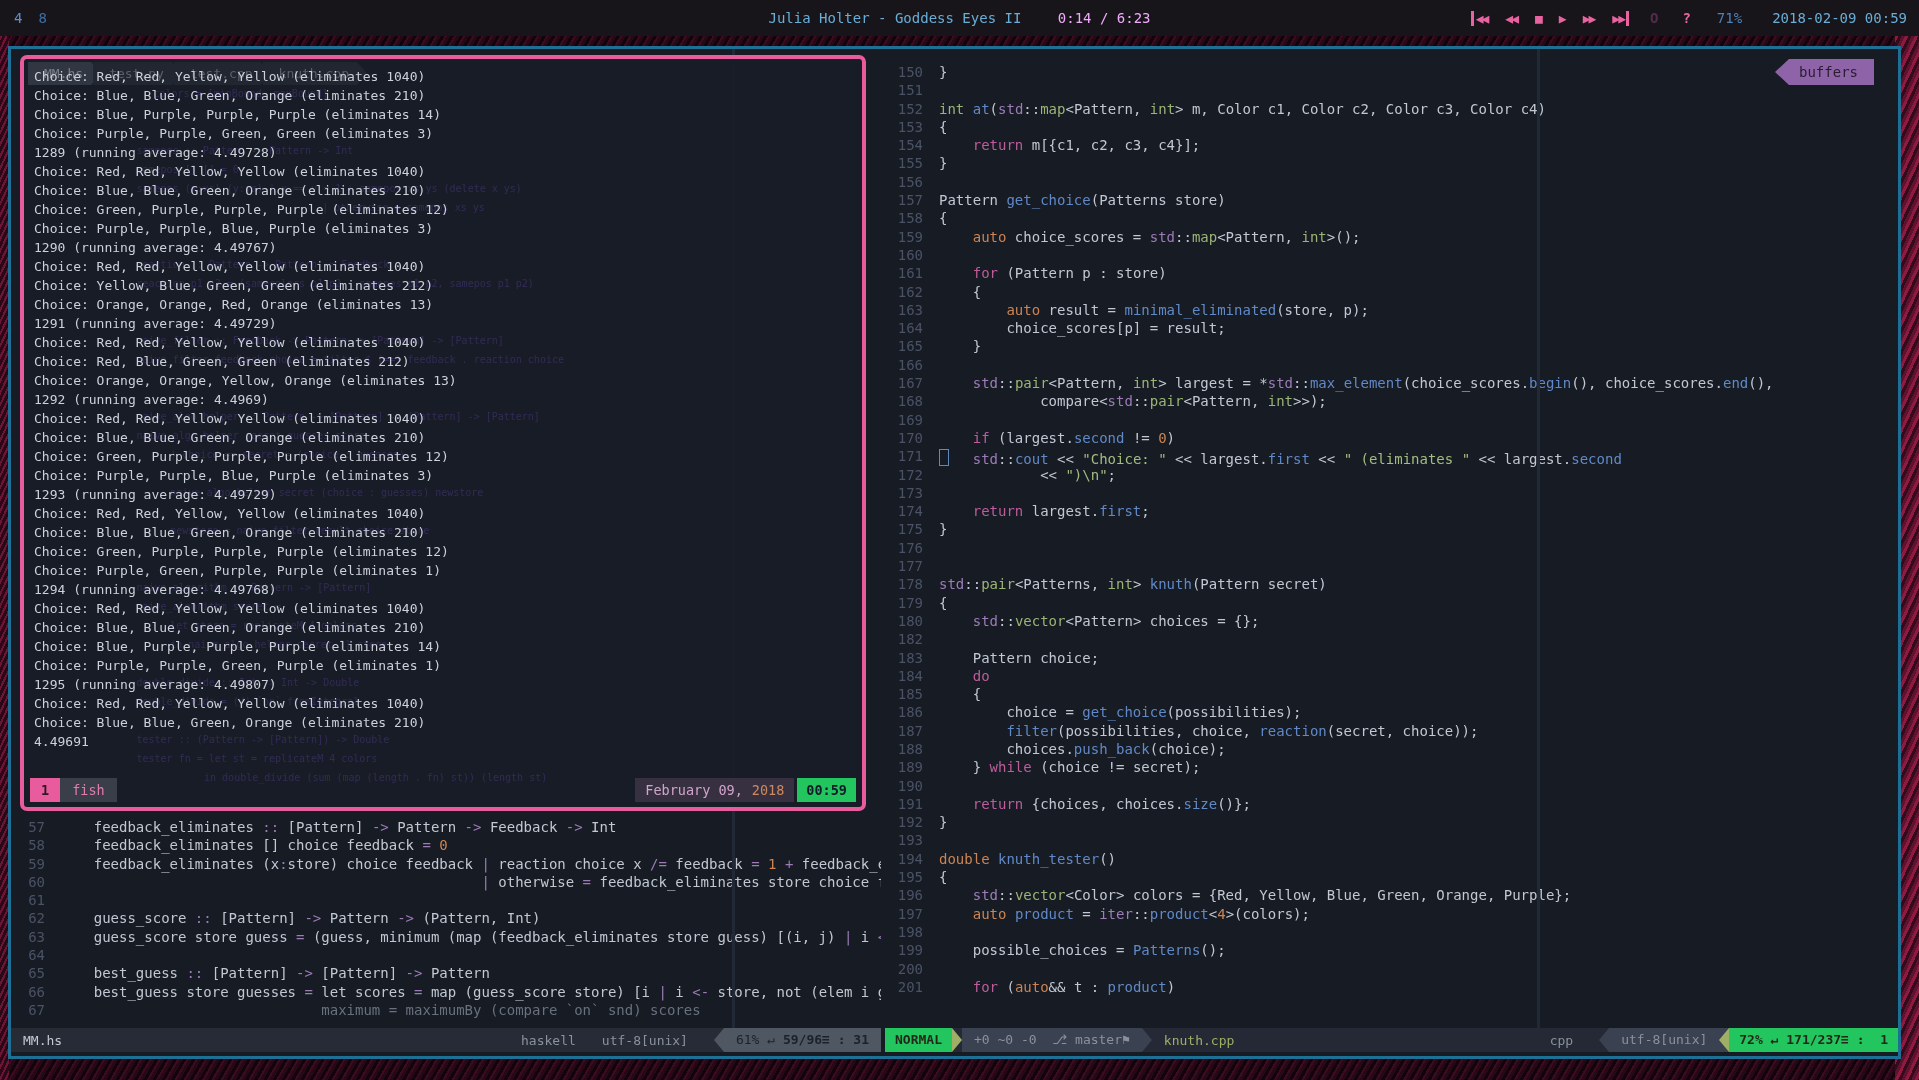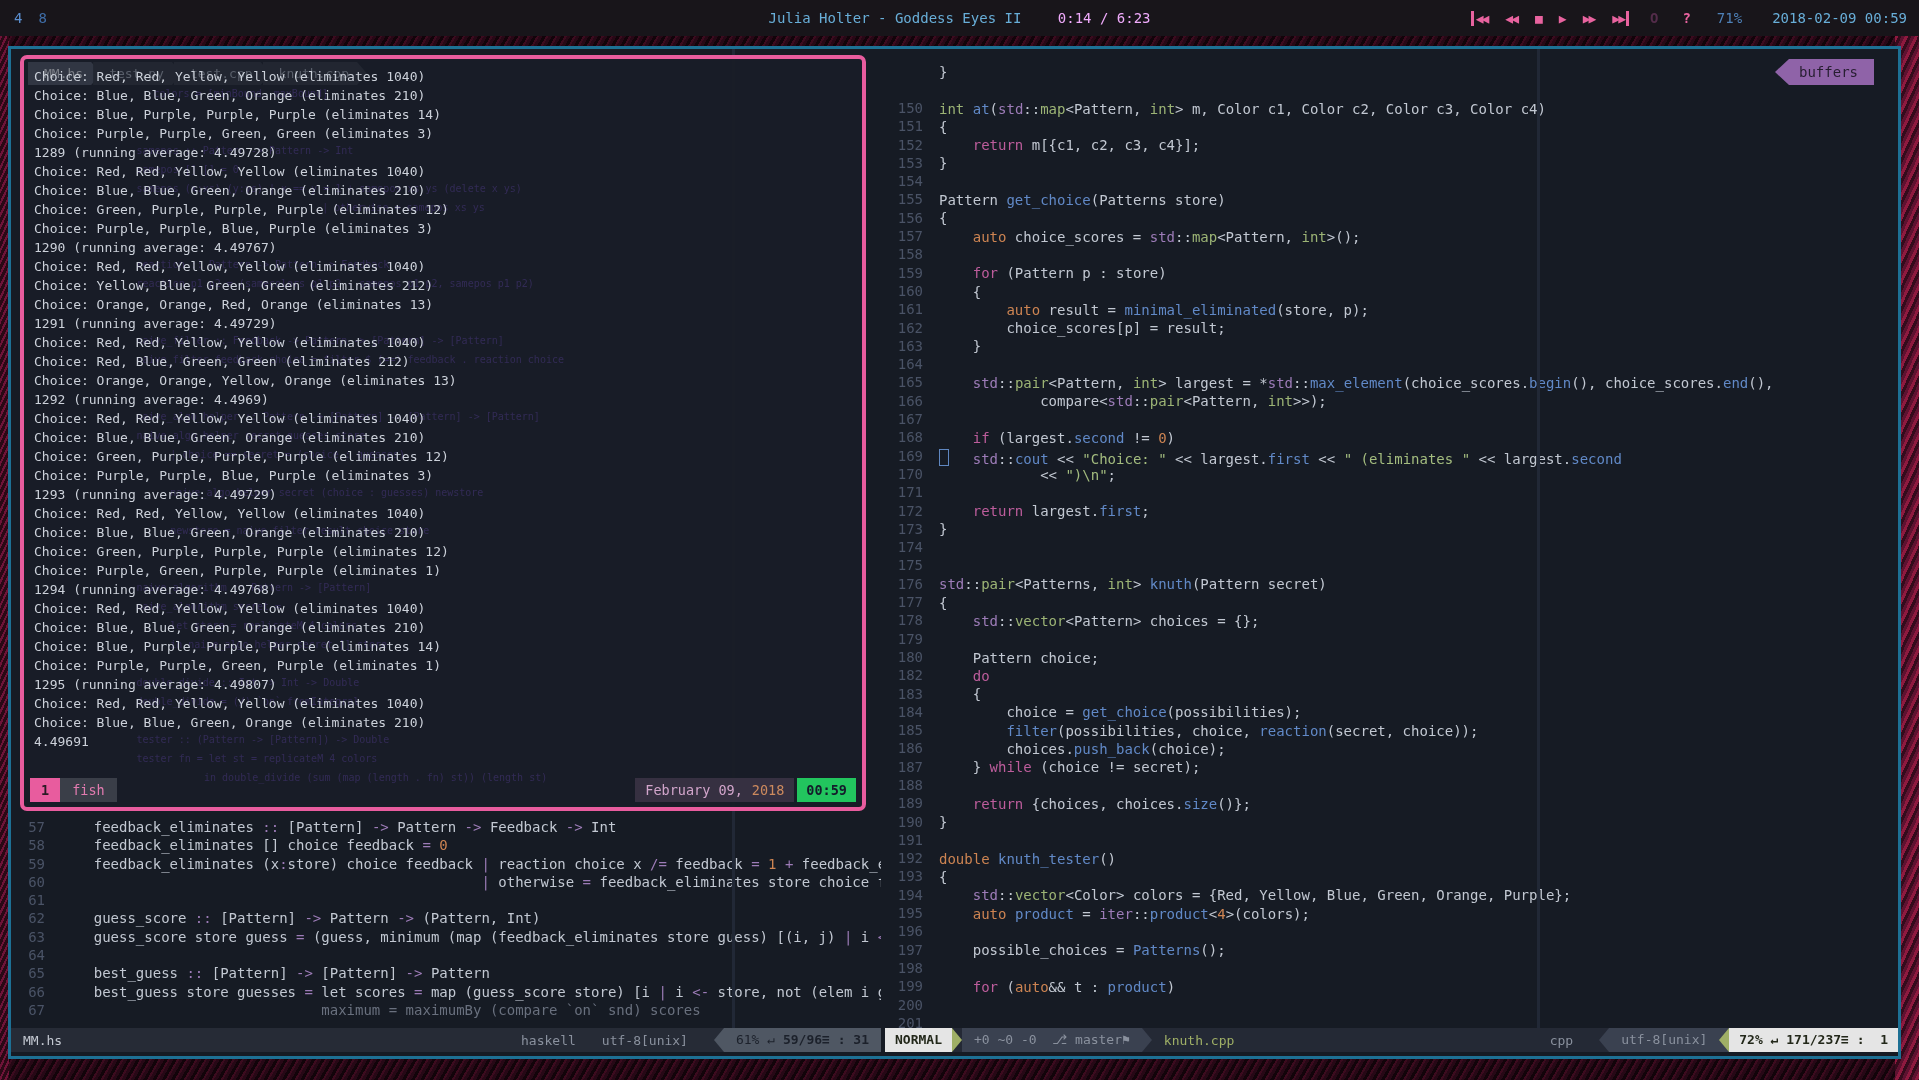--- a/index.html
+++ b/index.html
@@ -34,40 +34,40 @@
     border:3px solid #1d7094;background:#161b24;z-index:2;}
   .buffers-tab{position:absolute;top:10px;right:24px;height:26px;line-height:26px;
     background:#8f63a8;color:#271e31;font-size:14px;padding:0 16px 0 24px;
     clip-path:polygon(14px 0,100% 0,100% 100%,14px 100%,0 50%);}
   .pane{position:absolute;top:0;bottom:28px;overflow:hidden;}
   .pane-left{left:0;width:870px;}
   .pane-right{left:874px;right:0;}
   .colorcol{position:absolute;top:0;bottom:0;width:3px;background:#212836;}
   .crow{height:18.3px;line-height:18.3px;font-size:14px;white-space:pre;display:flex;}
   .lnum{color:#4a5366;width:34px;text-align:right;flex:0 0 34px;margin-right:15px;}
-  .pane-right .lnum{width:30px;flex-basis:30px;margin-right:16px;padding-left:8px;margin-top:36px;}
+  .pane-right .lnum{width:30px;flex-basis:30px;margin-right:16px;padding-left:8px;}
   .code{color:#c2c8d2;white-space:pre;}
   .k{color:#bd5d9c}.m{color:#9d7cb8}.g{color:#9cb475}.s{color:#a4bd7f}.b{color:#6189c7}.o{color:#cd8452}
   .dim .code, .dim .code span{color:#69707e !important;}
   .vcursor{display:inline-block;width:8px;height:15px;border:1px solid #5f87c0;
     margin-right:-10px;transform:translateY(2px);}
   .lpad{padding-top:769px;}
   .rpad{padding-top:14px;}
 
   
   .sbar{position:absolute;bottom:4px;height:24px;display:flex;align-items:center;
     font-size:13px;z-index:3;overflow:hidden;}
   .sbar-left{left:0px;width:870px;background:#262b36;color:#c3c8d1;}
   .sbar-right{left:874px;right:0;background:#242935;color:#8a919e;}
   .sfile{padding-left:12px;}
   .spacer{flex:1;}
   .dimtxt{color:#8a919e;}
   .gap24{margin-right:26px;}
   .seg-grey{background:#4f5763;color:#1c212b;height:24px;line-height:24px;padding:0 12px;white-space:pre;}
-  .seg-green{background:#e5e5e5;color:#23281a;height:24px;line-height:24px;padding:0 10px;white-space:pre;font-weight:bold;}
+  .seg-green{background:#22c55e;color:#23281a;height:24px;line-height:24px;padding:0 10px;white-space:pre;font-weight:bold;}
   .arr{width:0;height:0;border-top:12px solid transparent;border-bottom:12px solid transparent;}
   .arr-to-grey{border-right:10px solid #4f5763;}
   .arr-green-dark{border-left:10px solid #9faf66;}
   .arr-dark-mid{border-left:10px solid #3a4150;}
   .arr-to-mid{border-right:10px solid #3a4150;}
   .arr-mid-green{border-right:10px solid #9faf66;background:#3a4150;}
   .seg-mid{background:#3a4150;color:#8a919e;height:24px;line-height:24px;padding:0 12px;white-space:pre;}
   .greenfile{color:#9faf66;padding-left:12px;}
   .posbold{font-weight:bold;}
 

